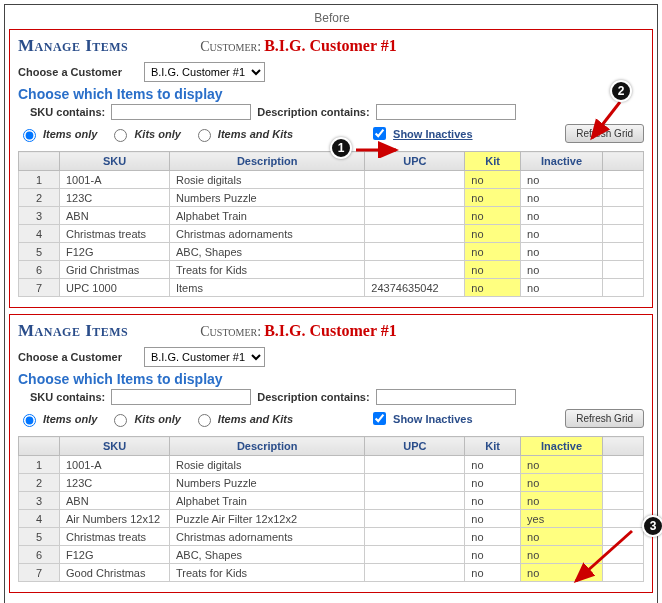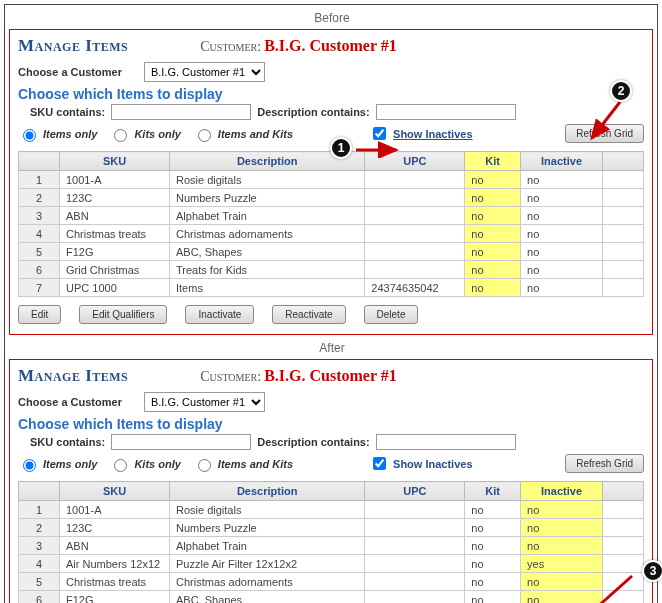--- a/index.html
+++ b/index.html
@@ -274,27 +274,20 @@
             <td>UPC 1000</td>
             <td>Items</td>
             <td>24374635042</td>
             <td class="hl-col">no</td>
             <td>no</td>
             <td></td>
           </tr>
         </tbody>
     </table>
 
-    <div class="btn-row">
-      <button class="btn">Edit</button>
-      <button class="btn">Edit Qualifiers</button>
-      <button class="btn">Inactivate</button>
-      <button class="btn">Reactivate</button>
-      <button class="btn">Delete</button>
-    </div>
 
     <div class="callout c1">1</div>
     <div class="callout c2">2</div>
     <svg class="arrow" style="top:98px;left:344px" width="60" height="30">
       <defs>
           <marker id="ah1" markerWidth="8" markerHeight="8" refX="6" refY="3" orient="auto">
             <path d="M0,0 L7,3 L0,6 Z" fill="#c00"></path>
           </marker>
         </defs>
       <line x1="2" y1="22" x2="42" y2="22" stroke="#c00" stroke-width="3" marker-end="url(#ah1)"></line>
@@ -302,21 +295,20 @@
     <svg class="arrow" style="top:68px;right:24px" width="50" height="60">
       <defs>
           <marker id="ah2" markerWidth="8" markerHeight="8" refX="6" refY="3" orient="auto">
             <path d="M0,0 L7,3 L0,6 Z" fill="#c00"></path>
           </marker>
         </defs>
       <line x1="42" y1="4" x2="14" y2="40" stroke="#c00" stroke-width="3" marker-end="url(#ah2)"></line>
     </svg>
   </div>
 
-  <div class="section-label">After</div>
 
   <div class="panel" id="p2">
     <div class="header-row">
       <span class="title">Manage Items</span>
       <span>
         <span class="cust-label">Customer:</span>
         <span class="cust-name">B.I.G. Customer #1</span>
       </span>
     </div>
 

